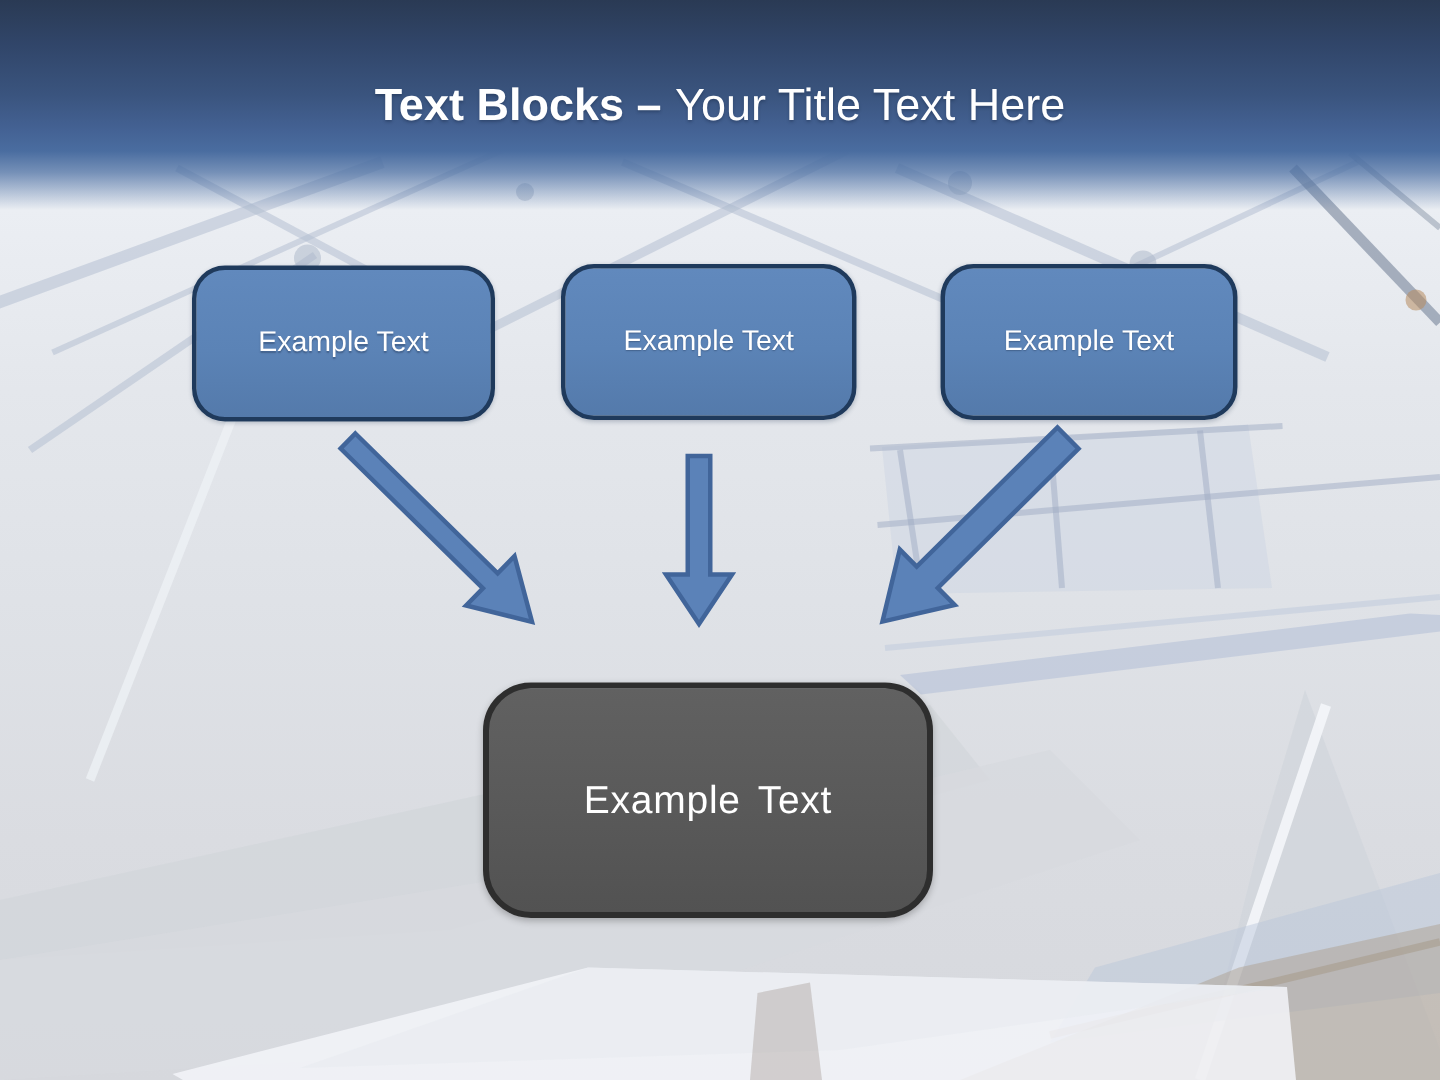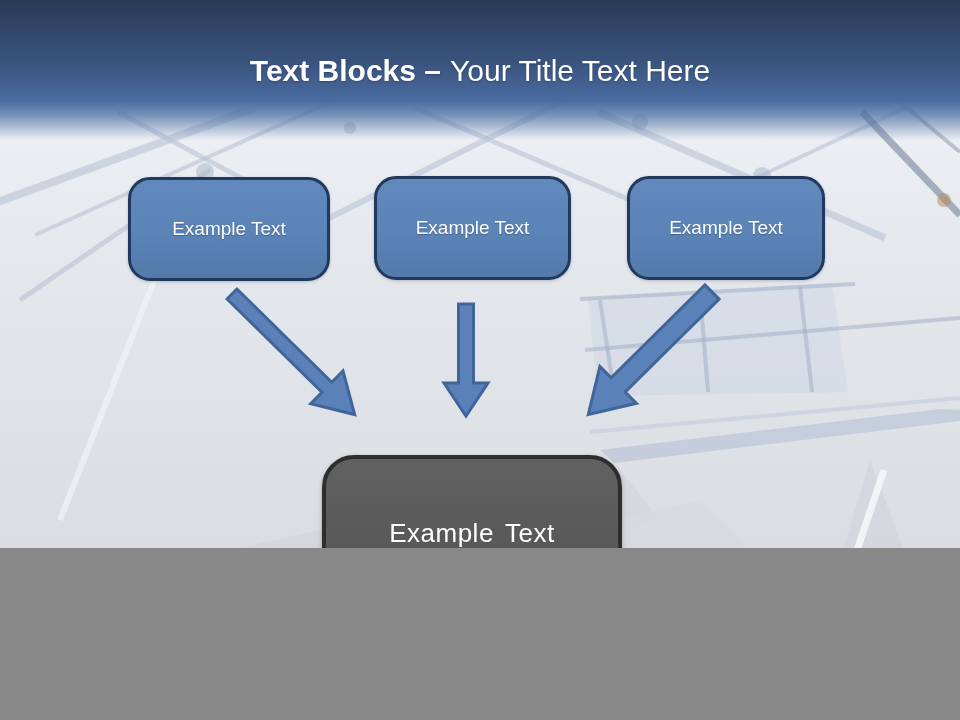--- a/index.html
+++ b/index.html
@@ -1,19 +1,19 @@
 <!DOCTYPE html>
 <html><head>
 <meta charset="utf-8">
 <style>
   html, body { margin: 0; padding: 0; background: #888; }
   .slide {
     position: relative;
     width: 960px;
-    height: 548px;
+    height: 720px;
     overflow: hidden;
     font-family: "Liberation Sans", "DejaVu Sans", sans-serif;
     background: linear-gradient(180deg, #f0f3f7 0px, #ebeef3 140px, #e4e7ec 260px,
                                 #dfe2e7 400px, #dadce1 560px, #d6d8dd 720px);
   }
   .slide * { box-sizing: border-box; }
 
   
   .bg-photo-svg { position: absolute; left: 0; top: 0; pointer-events: none; }
 

